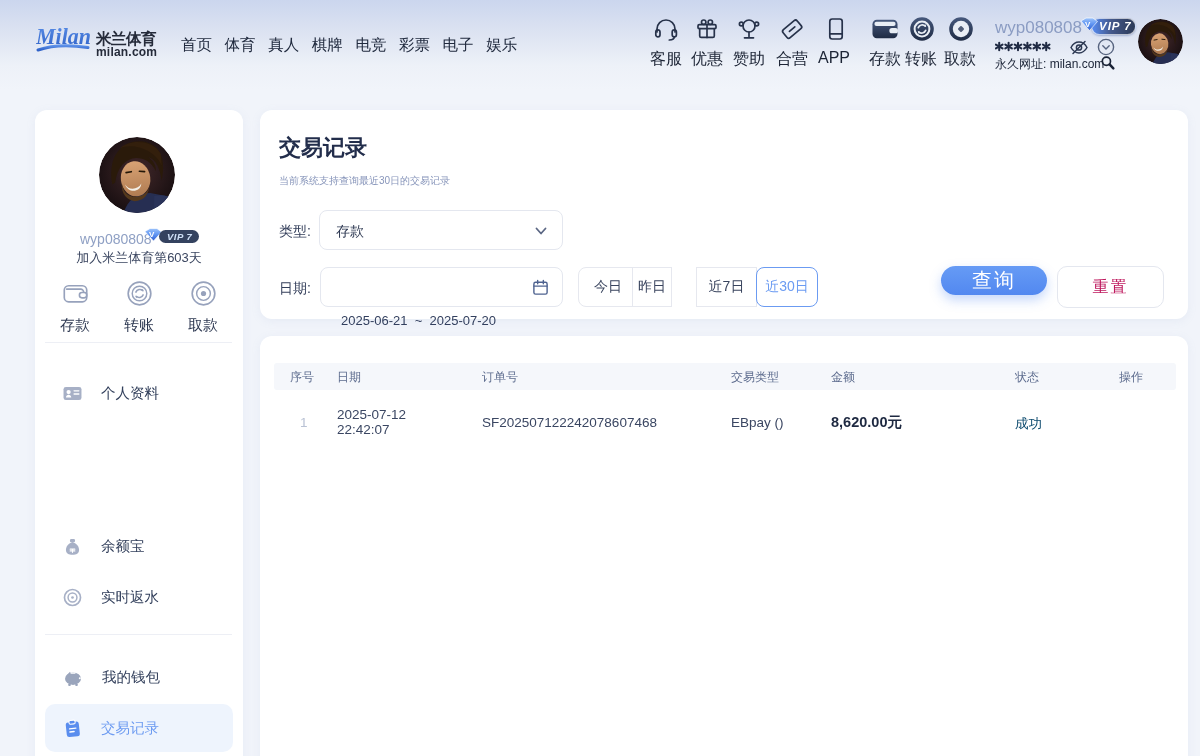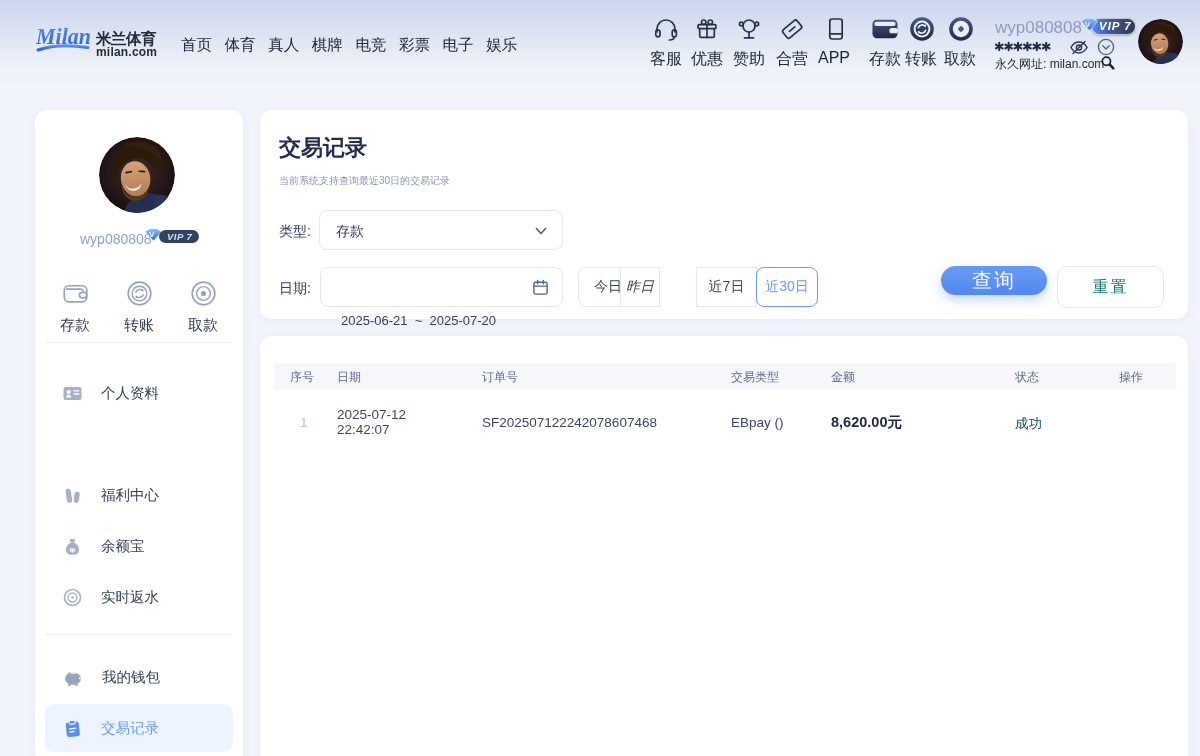--- a/index.html
+++ b/index.html
@@ -40,21 +40,21 @@
 .mitem.sel span { color:#6d9bf1; }
 
 
 #fcard { left:260px; top:110px; width:928px; height:209px; }
 #ftitle { position:absolute; left:19px; top:23px; font-size:22px; font-weight:600; color:#222d4b; }
 #fsub { position:absolute; left:19px; top:64px; font-size:10px; color:#8795ba; }
 .flabel { font-size:14px; color:#333e5a; position:absolute; }
 .fbox { position:absolute; background:#fff; border:1px solid #e4e7ef; border-radius:8px; }
 .qbtn { position:absolute; top:157px; height:40px; background:#fff; border:1px solid #e6e8ef; font-size:14px; color:#39445e; display:flex; align-items:center; justify-content:center; }
 #btn-cha { position:absolute; left:681px; top:156px; width:106px; height:29px; border-radius:21px; background:linear-gradient(180deg,#669bf5,#5288f0); box-shadow:0 5px 12px rgba(90,140,240,0.35); color:#fff; font-size:20px; display:flex; align-items:center; justify-content:center; letter-spacing:2px; }
-#btn-chong { position:absolute; left:797px; top:156px; width:107px; height:42px; border-radius:10px; background:#fff; border:1px solid #e4e7ef; color:#0f766e; font-size:16px; display:flex; align-items:center; justify-content:center; letter-spacing:2px; }
+#btn-chong { position:absolute; left:797px; top:156px; width:107px; height:42px; border-radius:10px; background:#fff; border:1px solid #e4e7ef; color:#be185d; font-size:16px; display:flex; align-items:center; justify-content:center; letter-spacing:2px; }
 
 
 #tcard { left:260px; top:336px; width:928px; height:440px; }
 #thead { position:absolute; left:14px; top:27px; width:902px; height:27px; background:#f5f7fb; border-radius:3px; }
 .th { position:absolute; top:33px; font-size:12px; color:#5d6c8e; }
 .td { position:absolute; font-size:13.5px; color:#3a4662; }
 </style>
 </head>
 <body>
 
@@ -238,20 +238,21 @@
   </div>
   <div id="side-name">
     <span style="position:absolute; left:45px; top:2.5px; font-size:14px; color:#8fa0c4;">wyp080808</span>
     <svg style="position:absolute; left:107px; top:-2px;" width="22" height="22" viewBox="0 0 22 21">
       <path d="M3 5 L8 2 H15 L19.5 5.5 L11.5 14.5 Z" fill="url(#dia)" stroke="#ffffffcc" stroke-width="0.8"></path>
       <text x="7" y="10.5" font-size="8" font-weight="bold" fill="#fff">V</text>
     </svg>
     <div style="position:absolute; left:124px; top:1.5px; width:40px; height:13.5px; border-radius:7px; background:#34425f;"></div>
     <div style="position:absolute; left:132px; top:2.5px; font-size:9.5px; font-weight:bold; font-style:italic; color:#cfe0f7; letter-spacing:0.5px;">VIP 7</div>
   </div>
+  <div id="side-days">加入米兰体育第603天</div>
   <div class="qitem" style="left:8px;">
     <svg width="27" height="27" viewBox="0 0 26 26" fill="none" stroke="#97a2bc" stroke-width="1.6" stroke-linecap="round">
       <rect x="2.2" y="5.5" width="21.6" height="15.5" rx="4.2"></rect>
       <path d="M4.5 8.8 h13.5 a2.8 2.8 0 0 1 2.8 2.8"></path>
       <rect x="16.8" y="12" width="7" height="5.2" rx="2.4" fill="#fff"></rect>
     </svg>
     <div class="ql">存款</div>
   </div>
   <div class="qitem" style="left:72px;">
     <svg width="27" height="27" viewBox="0 0 26 26" fill="none" stroke="#97a2bc" stroke-linecap="round">
@@ -275,27 +276,20 @@
   <div id="side-div1"></div>
   <div id="side-div2"></div>
   <div class="mitem" style="top:259px;">
     <svg width="19" height="19" viewBox="0 0 18 18">
       <rect x="0.5" y="2.8" width="17" height="12.4" rx="2.2" fill="#a7b0c6"></rect>
       <circle cx="5.3" cy="7.6" r="2" fill="#fff"></circle>
       <path d="M2.8 12.8 c0-1.8 1.2-2.6 2.5-2.6 s2.5 0.8 2.5 2.6" fill="#fff"></path>
       <path d="M10.5 6.5h4.5 M10.5 9.5h4.5" stroke="#fff" stroke-width="1.3" stroke-linecap="round"></path>
     </svg>
     <span>个人资料</span>
-  </div>
-  <div class="mitem" style="top:361px;">
-    <svg width="19" height="19" viewBox="0 0 18 18">
-      <rect x="3" y="2.5" width="5" height="13.5" rx="2.5" fill="#a7b0c6" transform="rotate(-8 5.5 9)"></rect>
-      <rect x="10.5" y="5.5" width="5" height="10.5" rx="2.5" fill="#a7b0c6" transform="rotate(8 13 10.5)"></rect>
-    </svg>
-    <span>福利中心</span>
   </div>
   <div class="mitem" style="top:412px;">
     <svg width="19" height="19" viewBox="0 0 18 18">
       <rect x="6.6" y="1.8" width="4.8" height="3.2" rx="1.2" fill="#a7b0c6"></rect>
       <path d="M9 4.8 C4.5 6.5 2.8 9.6 2.8 12.2 C2.8 15.3 5.4 16.8 9 16.8 C12.6 16.8 15.2 15.3 15.2 12.2 C15.2 9.6 13.5 6.5 9 4.8 Z" fill="#a7b0c6"></path>
       <path d="M6.8 11.5 h4.4 M9 11.5 v3 M6.8 13.2h4.4" stroke="#fff" stroke-width="1.1" stroke-linecap="round"></path>
     </svg>
     <span>余额宝</span>
   </div>
   <div class="mitem" style="top:463px;">
@@ -341,21 +335,21 @@
     </svg>
   </div>
   <div class="fbox" id="datebox" style="left:60px; top:157px; width:243px; height:40px;">
     <div style="position:absolute; left:20px; top:1px; font-size:13px; color:#323f5e;margin-top:44px;">2025-06-21&nbsp; ~&nbsp; 2025-07-20</div>
     <svg style="position:absolute; right:13px; top:11px;" width="17" height="17" viewBox="0 0 18 18" fill="none" stroke="#4f6390" stroke-width="1.5" stroke-linecap="round">
       <rect x="2" y="3.4" width="14" height="12.6" rx="1.8"></rect>
       <path d="M2 7.5 h14 M6 1.6 v3.4 M12 1.6 v3.4"></path>
     </svg>
   </div>
   <div class="qbtn" style="left:318px; width:60px; border-radius:8px 0 0 8px;">今日</div>
-  <div class="qbtn" style="left:360px; width:40px;font-style:italic;">昨日</div>
+  <div class="qbtn" style="left:372px; width:40px;">昨日</div>
   <div class="qbtn" style="left:436px; width:61px;">近7日</div>
   <div class="qbtn" style="left:496px; width:62px; border:1px solid #6b9bf2; color:#6b9bf2; border-radius:8px;">近30日</div>
   <div id="btn-cha">查询</div>
   <div id="btn-chong">重置</div>
 </div>
 
 <div class="card" id="tcard">
   <div id="thead"></div>
   <div class="th" style="left:30px;">序号</div>
   <div class="th" style="left:77px;">日期</div>

